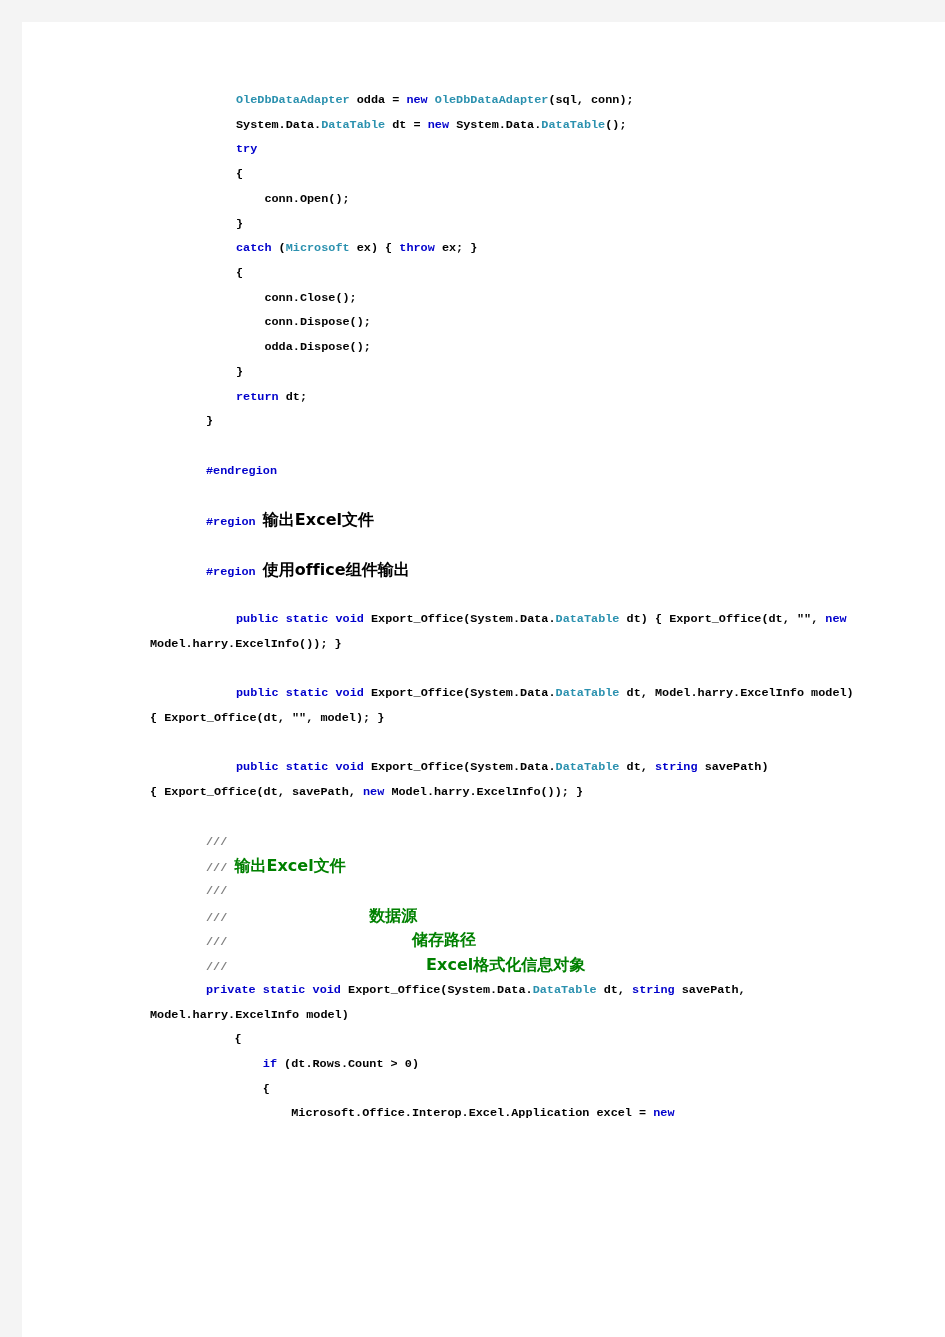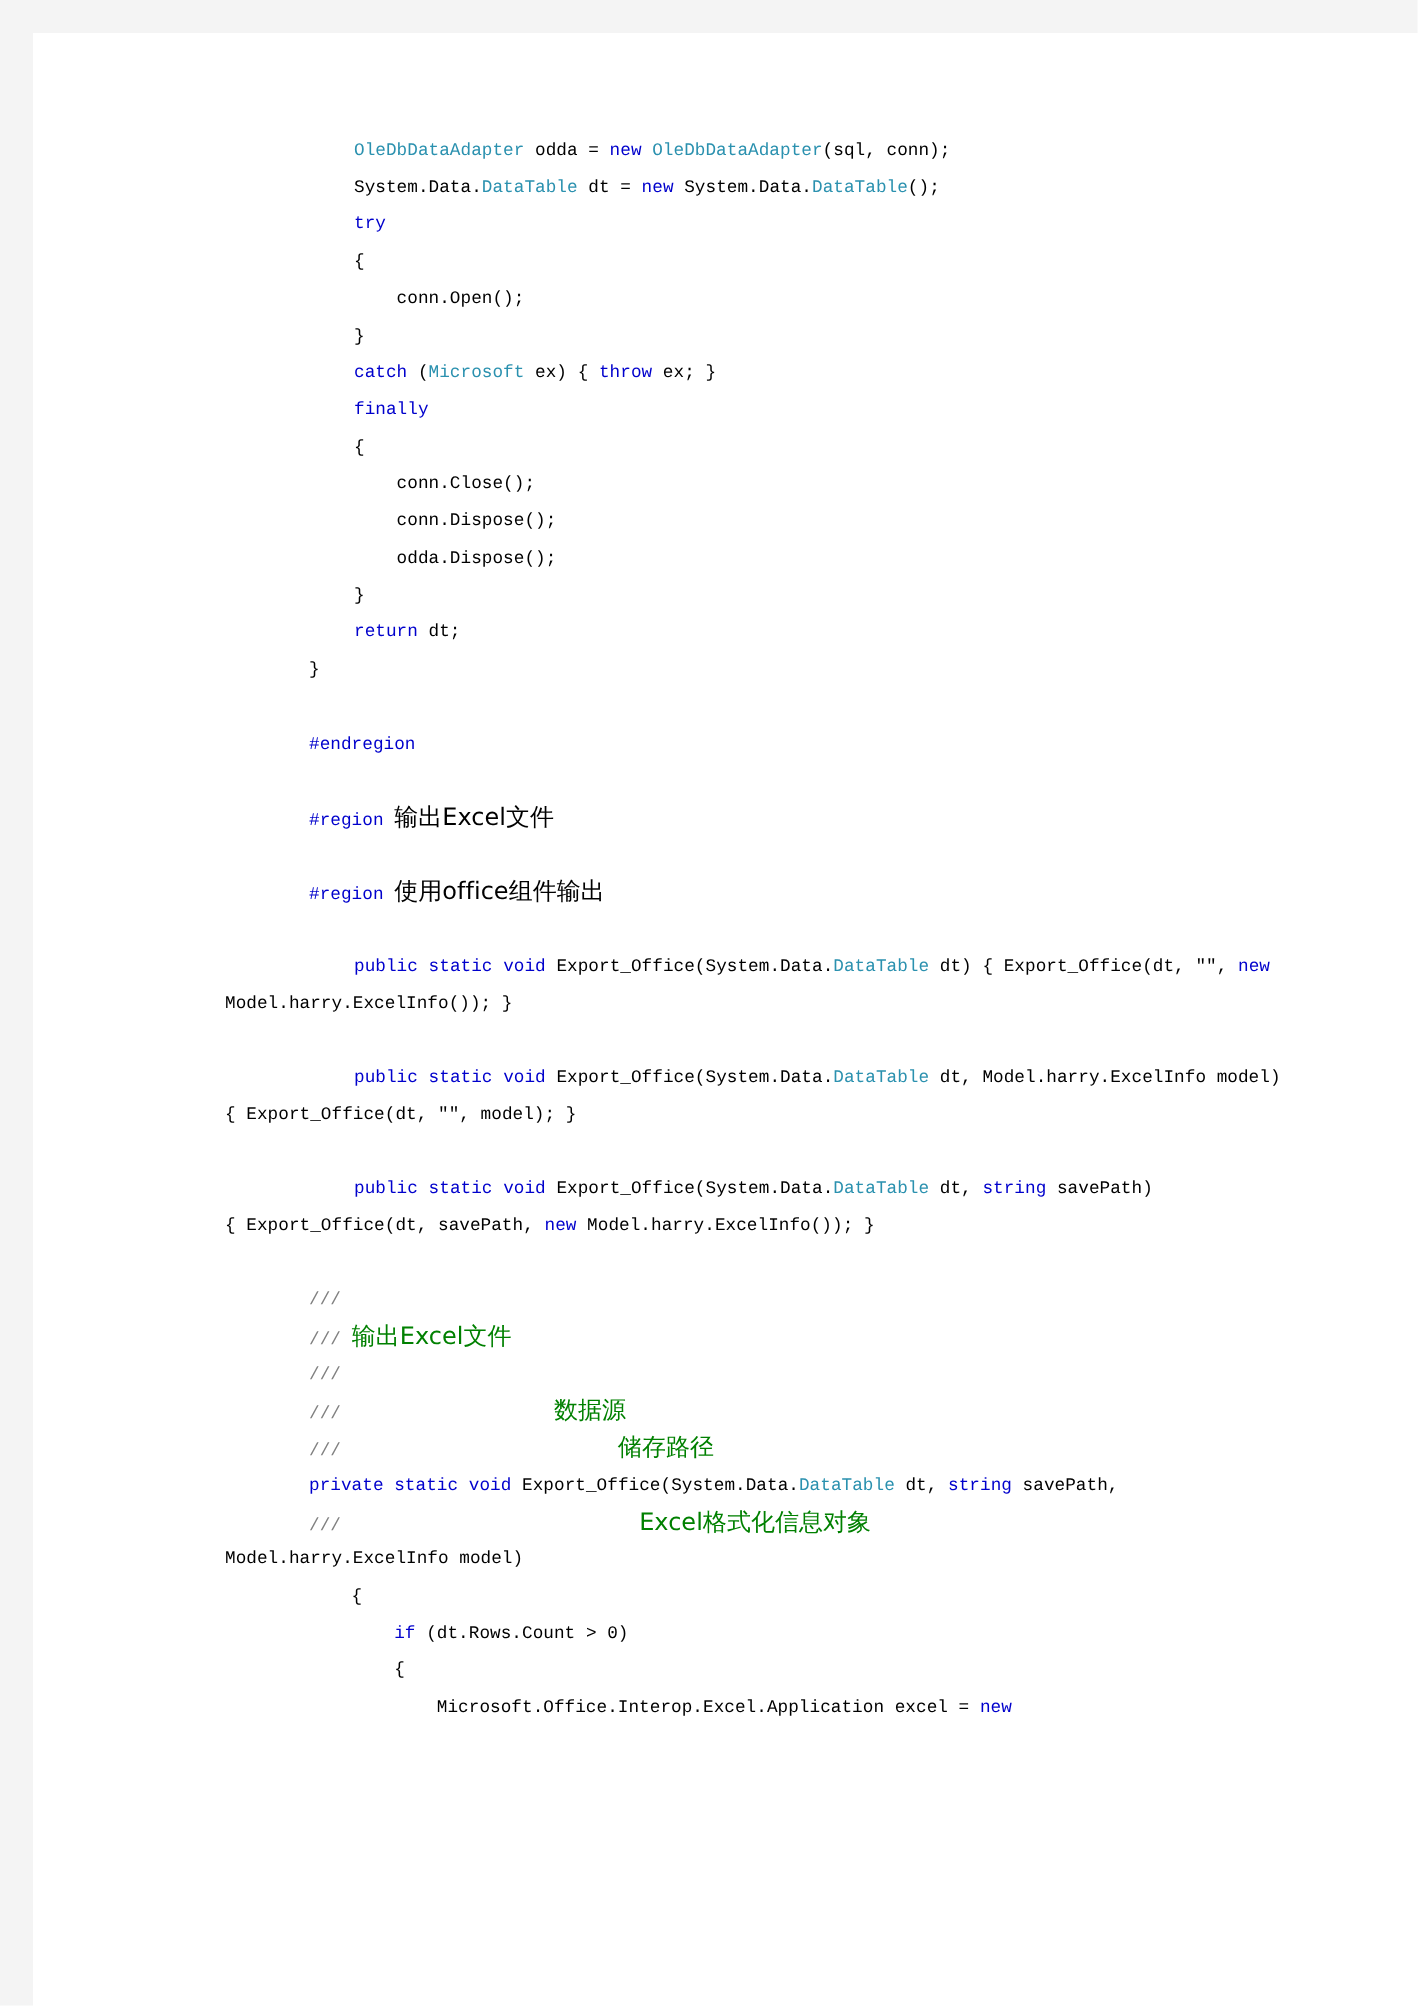--- a/index.html
+++ b/index.html
@@ -29,20 +29,21 @@
     background: #f4f4f4;
   }
 
   .page {
     position: absolute;
     left: 22px;
     top: 22px;
     width: 923px;
     height: 1315px;
     background: #ffffff;
+    font-weight: bold;
   }
 
   .code-block {
     position: absolute;
     left: 0;
     top: 0;
     width: 923px;
     padding-top: 66px;
     box-sizing: border-box;
   }
@@ -94,21 +95,20 @@
 
 <div class="page">
   <div class="code-block" id="code-listing">
       <div class="line code"><span class="type">OleDbDataAdapter</span><span class="plain"> odda = </span><span class="kw">new</span><span class="plain"> </span><span class="type">OleDbDataAdapter</span><span class="plain">(sql, conn);</span></div>
       <div class="line code"><span class="plain">System.Data.</span><span class="type">DataTable</span><span class="plain"> dt = </span><span class="kw">new</span><span class="plain"> System.Data.</span><span class="type">DataTable</span><span class="plain">();</span></div>
       <div class="line code"><span class="kw">try</span></div>
       <div class="line code"><span class="plain">{</span></div>
       <div class="line code"><span class="plain">    conn.Open();</span></div>
       <div class="line code"><span class="plain">}</span></div>
       <div class="line code"><span class="kw">catch</span><span class="plain"> (</span><span class="type">Microsoft</span><span class="plain"> ex) { </span><span class="kw">throw</span><span class="plain"> ex; }</span></div>
-      <div class="line code"><span class="kw">finally</span></div>
       <div class="line code"><span class="plain">{</span></div>
       <div class="line code"><span class="plain">    conn.Close();</span></div>
       <div class="line code"><span class="plain">    conn.Dispose();</span></div>
       <div class="line code"><span class="plain">    odda.Dispose();</span></div>
       <div class="line code"><span class="plain">}</span></div>
       <div class="line code"><span class="kw">return</span><span class="plain"> dt;</span></div>
       <div class="line doc"><span class="plain">}</span></div>
       <div class="line blank">&nbsp;</div>
       <div class="line doc"><span class="pre">#endregion</span></div>
       <div class="line blank">&nbsp;</div>
@@ -123,21 +123,21 @@
       <div class="line wrap"><span class="plain">{ Export_Office(dt, </span><span class="str">""</span><span class="plain">, model); }</span></div>
       <div class="line blank">&nbsp;</div>
       <div class="line code"><span class="kw">public</span><span class="plain"> </span><span class="kw">static</span><span class="plain"> </span><span class="kw">void</span><span class="plain"> Export_Office(System.Data.</span><span class="type">DataTable</span><span class="plain"> dt, </span><span class="kw">string</span><span class="plain"> savePath)</span></div>
       <div class="line wrap"><span class="plain">{ Export_Office(dt, savePath, </span><span class="kw">new</span><span class="plain"> Model.harry.ExcelInfo()); }</span></div>
       <div class="line blank">&nbsp;</div>
       <div class="line doc"><span class="slash">///</span></div>
       <div class="line doc"><span class="slash">///</span><span class="plain"> </span><span class="cmt cjk">输出Excel文件</span></div>
       <div class="line doc"><span class="slash">///</span></div>
       <div class="line doc"><span class="slash">///</span><span class="plain">                    </span><span class="cmt cjk">数据源</span></div>
       <div class="line doc"><span class="slash">///</span><span class="plain">                          </span><span class="cmt cjk">储存路径</span></div>
+      <div class="line doc"><span class="slash">///</span><span class="plain">                            </span><span class="cmt cjk">Excel格式化信息对象</span></div>
       <div class="line doc"><span class="kw">private</span><span class="plain"> </span><span class="kw">static</span><span class="plain"> </span><span class="kw">void</span><span class="plain"> Export_Office(System.Data.</span><span class="type">DataTable</span><span class="plain"> dt, </span><span class="kw">string</span><span class="plain"> savePath,</span></div>
-      <div class="line doc"><span class="slash">///</span><span class="plain">                            </span><span class="cmt cjk">Excel格式化信息对象</span></div>
       <div class="line wrap"><span class="plain">Model.harry.ExcelInfo model)</span></div>
       <div class="line doc"><span class="plain">    {</span></div>
       <div class="line doc"><span class="plain">        </span><span class="kw">if</span><span class="plain"> (dt.Rows.Count &gt; 0)</span></div>
       <div class="line doc"><span class="plain">        {</span></div>
       <div class="line doc"><span class="plain">            Microsoft.Office.Interop.Excel.Application excel = </span><span class="kw">new</span></div>
     </div>
 </div>
 
 </body></html>

